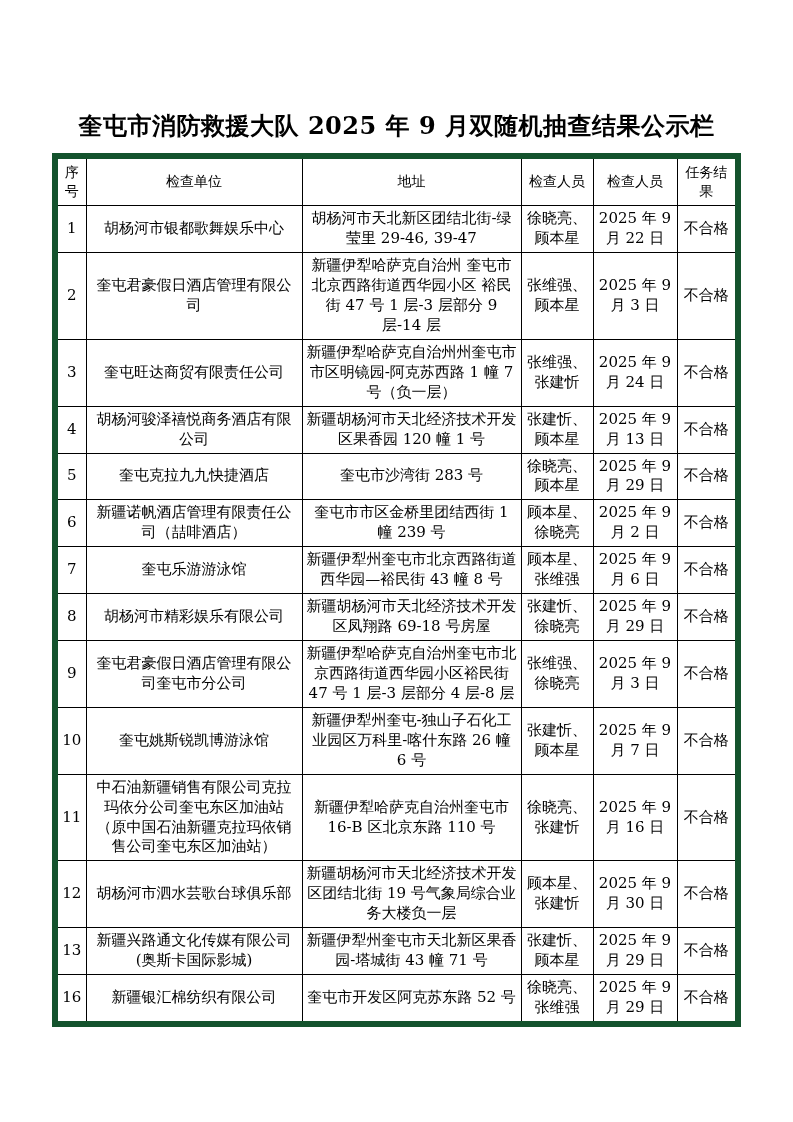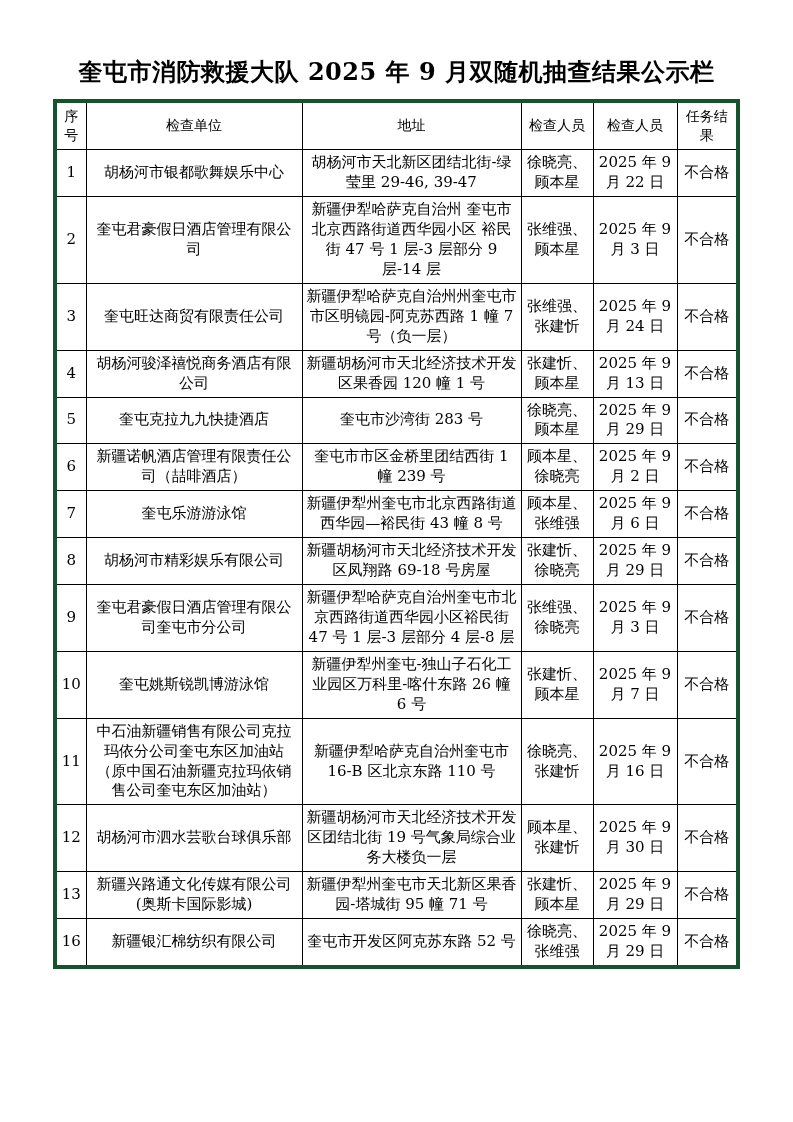--- a/index.html
+++ b/index.html
@@ -9,36 +9,36 @@
     width: 793px;
     height: 1122px;
     overflow: hidden;
     font-family: "DejaVu Serif", "Liberation Serif", serif;
     color: #000;
   }
   .page {
     width: 793px;
     height: 948px;
     box-sizing: border-box;
-    padding-top: 56px;
+    padding-top: 110px;
   }
   .doc-title {
     margin: 0 0 9px 0;
     text-align: center;
     font-size: 24px;
     font-weight: bold;
     letter-spacing: 0.5px;
     line-height: 1.3;
   }
   table.inspection {
     border-collapse: collapse;
     table-layout: fixed;
     width: 683px;
     margin: 12px auto;
-    border: 4px solid #14532d;
+    border: 6px solid #14532d;
   }
   table.inspection th,
   table.inspection td {
     border: 1px solid #000;
     text-align: center;
     vertical-align: middle;
     padding: 3px 4px;
     word-break: break-word;
   }
   table.inspection th {
@@ -176,21 +176,21 @@
           <td>12</td>
           <td>胡杨河市泗水芸歌台球俱乐部</td>
           <td>新疆胡杨河市天北经济技术开发区团结北街 19 号气象局综合业务大楼负一层</td>
           <td>顾本星、张建忻</td>
           <td>2025 年 9 月 30 日</td>
           <td>不合格</td>
         </tr>
         <tr>
           <td>13</td>
           <td>新疆兴路通文化传媒有限公司(奥斯卡国际影城)</td>
-          <td>新疆伊犁州奎屯市天北新区果香园-塔城街 95 幢 71 号</td>
+          <td>新疆伊犁州奎屯市天北新区果香园-塔城街 43 幢 71 号</td>
           <td>张建忻、顾本星</td>
           <td>2025 年 9 月 29 日</td>
           <td>不合格</td>
         </tr>
         <tr>
           <td>16</td>
           <td>新疆银汇棉纺织有限公司</td>
           <td>奎屯市开发区阿克苏东路 52 号</td>
           <td>徐晓亮、张维强</td>
           <td>2025 年 9 月 29 日</td>

